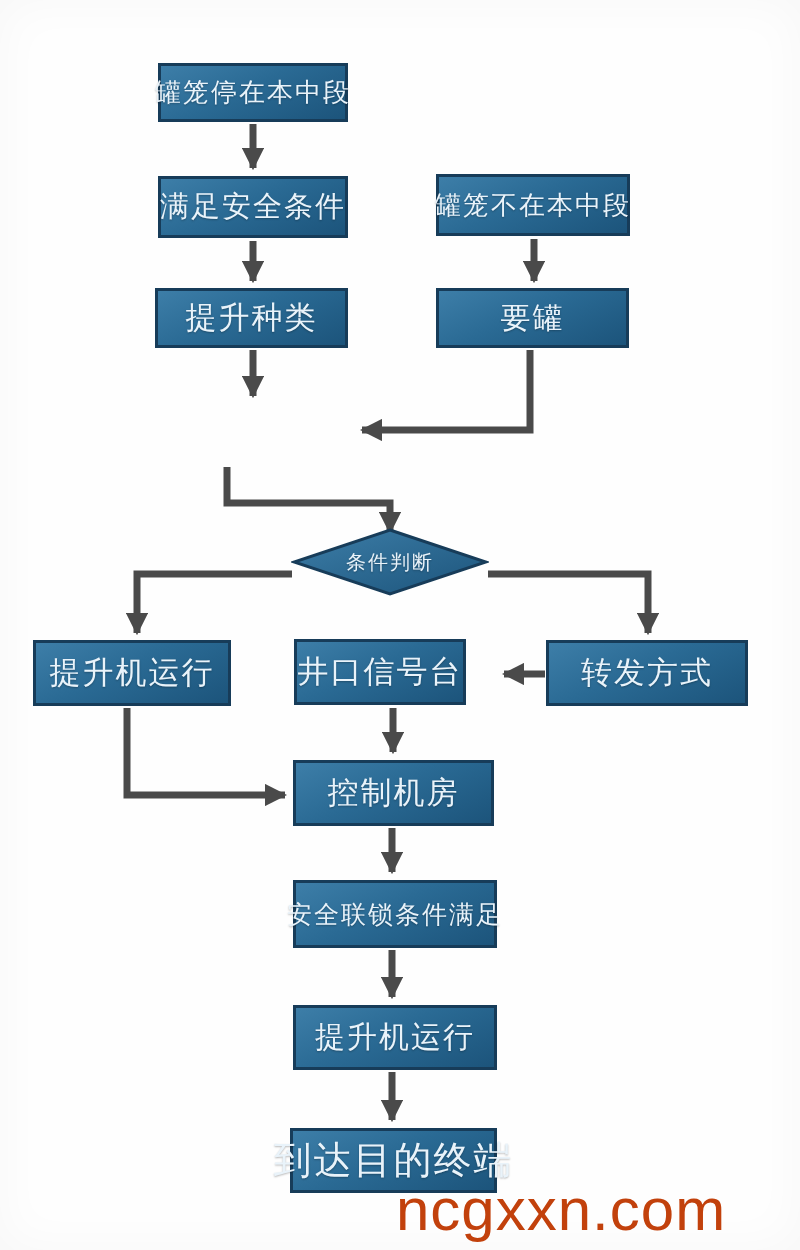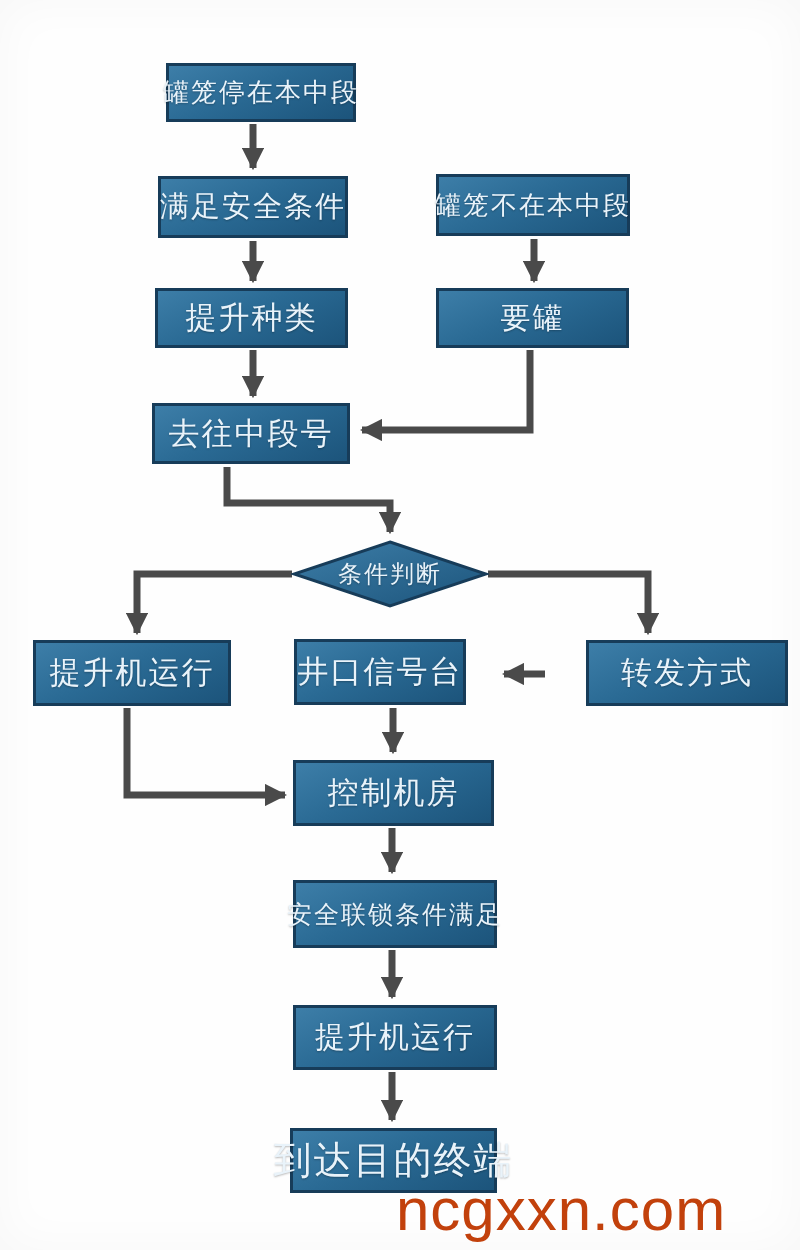--- a/index.html
+++ b/index.html
@@ -46,30 +46,30 @@
     position: absolute;
     left: 0; right: 0; top: 0; bottom: 0;
     display: flex;
     align-items: center;
     justify-content: center;
     color: #e9f3fa;
     letter-spacing: 2px;
     text-shadow: 0 1px 2px rgba(0,0,0,0.28);
   }
   
-  .n-cage-stopped   { left:158px; top:63px;   width:190px; height:59px; font-size:26px;margin-left:8px; }
+  .n-cage-stopped   { left:158px; top:63px;   width:190px; height:59px; font-size:26px; }
   .n-safety         { left:158px; top:176px;  width:190px; height:62px; font-size:29px; }
   .n-hoist-type     { left:155px; top:288px;  width:193px; height:60px; font-size:31px; }
   .n-dest-level     { left:152px; top:403px;  width:198px; height:61px; font-size:31px; }
   .n-cage-not       { left:436px; top:174px;  width:194px; height:62px; font-size:26px; }
   .n-request-cage   { left:436px; top:288px;  width:193px; height:60px; font-size:30px; }
-  .n-condition      { left:291px; top:540px;  width:198px; height:68px; font-size:24px; }
+  .n-condition      { left:291px; top:528px;  width:198px; height:68px; font-size:20px; }
   .n-direct-mode    { left:33px;  top:640px;  width:198px; height:66px; font-size:31px; }
   .n-shaft-signal   { left:294px; top:639px;  width:172px; height:66px; font-size:31px; }
-  .n-forward-mode   { left:546px; top:640px;  width:202px; height:66px; font-size:31px;margin-left:40px; }
+  .n-forward-mode   { left:546px; top:640px;  width:202px; height:66px; font-size:31px; }
   .n-control-room   { left:293px; top:760px;  width:201px; height:66px; font-size:31px; }
   .n-interlock      { left:293px; top:880px;  width:204px; height:68px; font-size:25px;align-items:center; }
   .n-hoist-run      { left:293px; top:1005px; width:204px; height:65px; font-size:30px;justify-content:center; }
   .n-arrive         { left:290px; top:1128px; width:207px; height:65px; font-size:38px; }
   .watermark {
     position: absolute;
     left: 396px;
     top: 1178px;
     z-index: 3;
     font-size: 60px;
@@ -113,23 +113,20 @@
   </div>
 
   <div class="node n-safety">
     <span>满足安全条件</span>
   </div>
 
   <div class="node n-hoist-type">
     <span>提升种类</span>
   </div>
 
-  <div class="node n-dest-level">
-    <span>去往中段号</span>
-  </div>
 
   <div class="node n-cage-not">
     <span>罐笼不在本中段</span>
   </div>
 
   <div class="node n-request-cage">
     <span>要罐</span>
   </div>
 
   <div class="node diamond n-condition">

